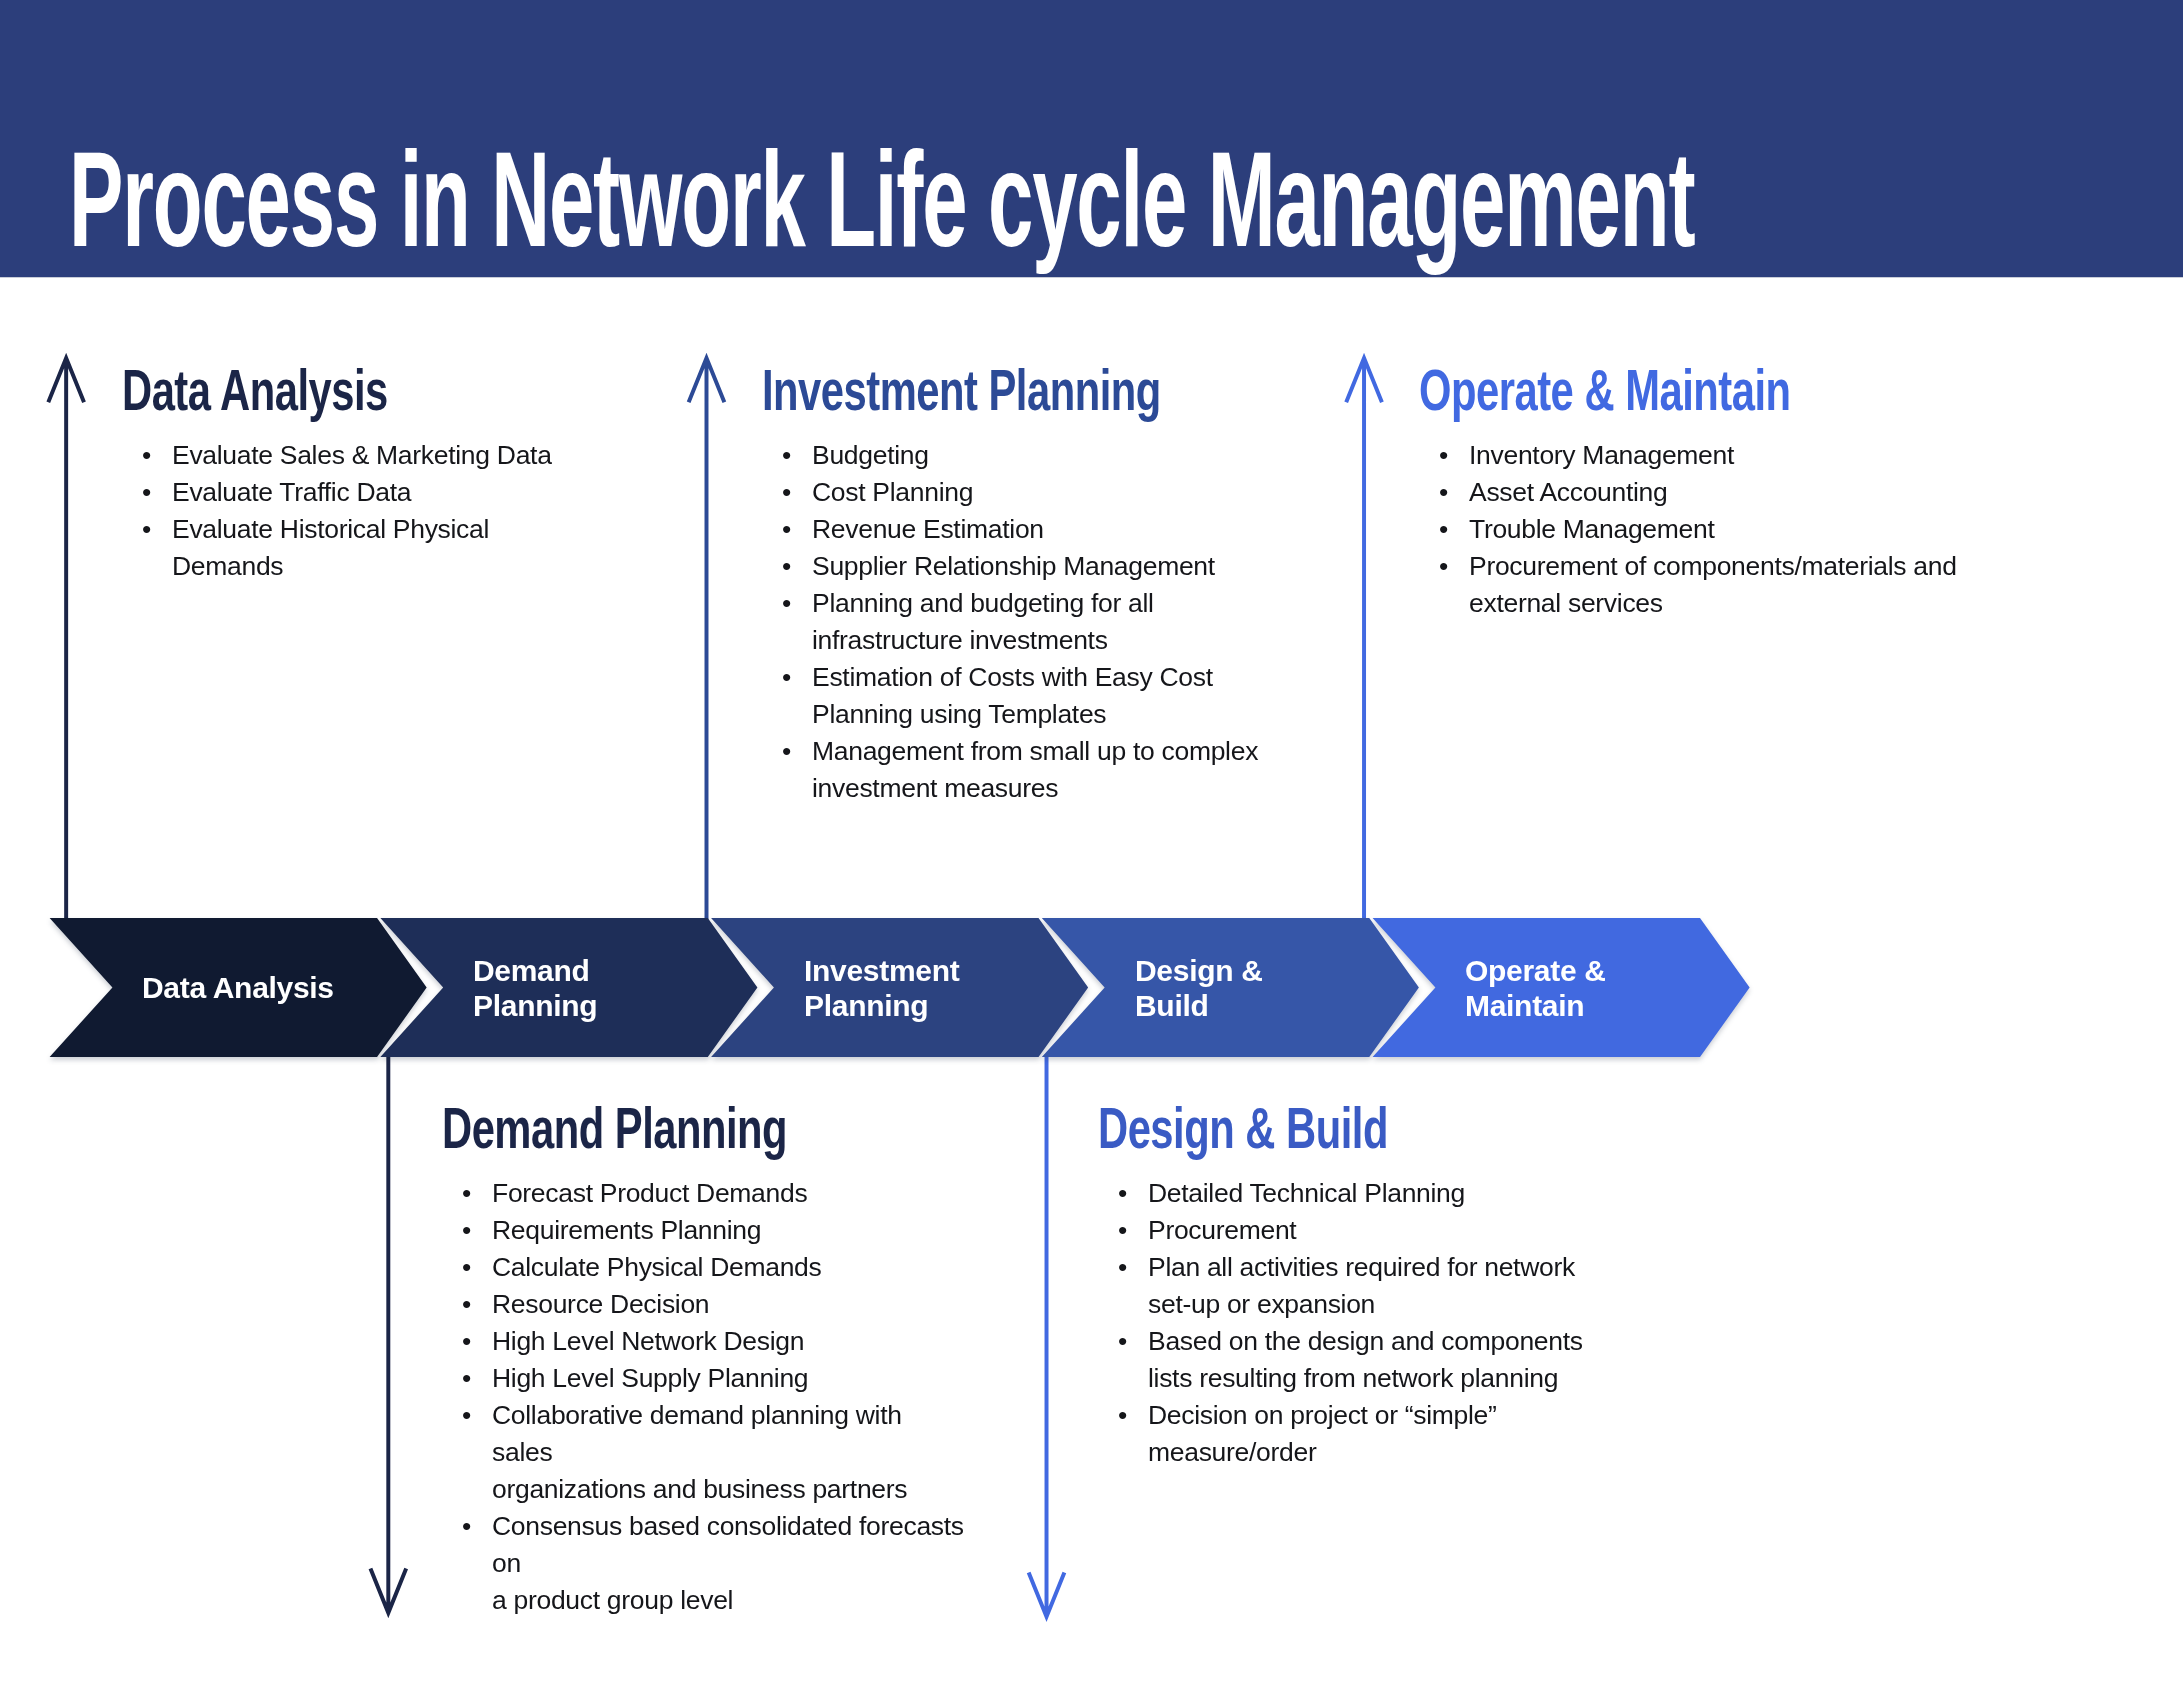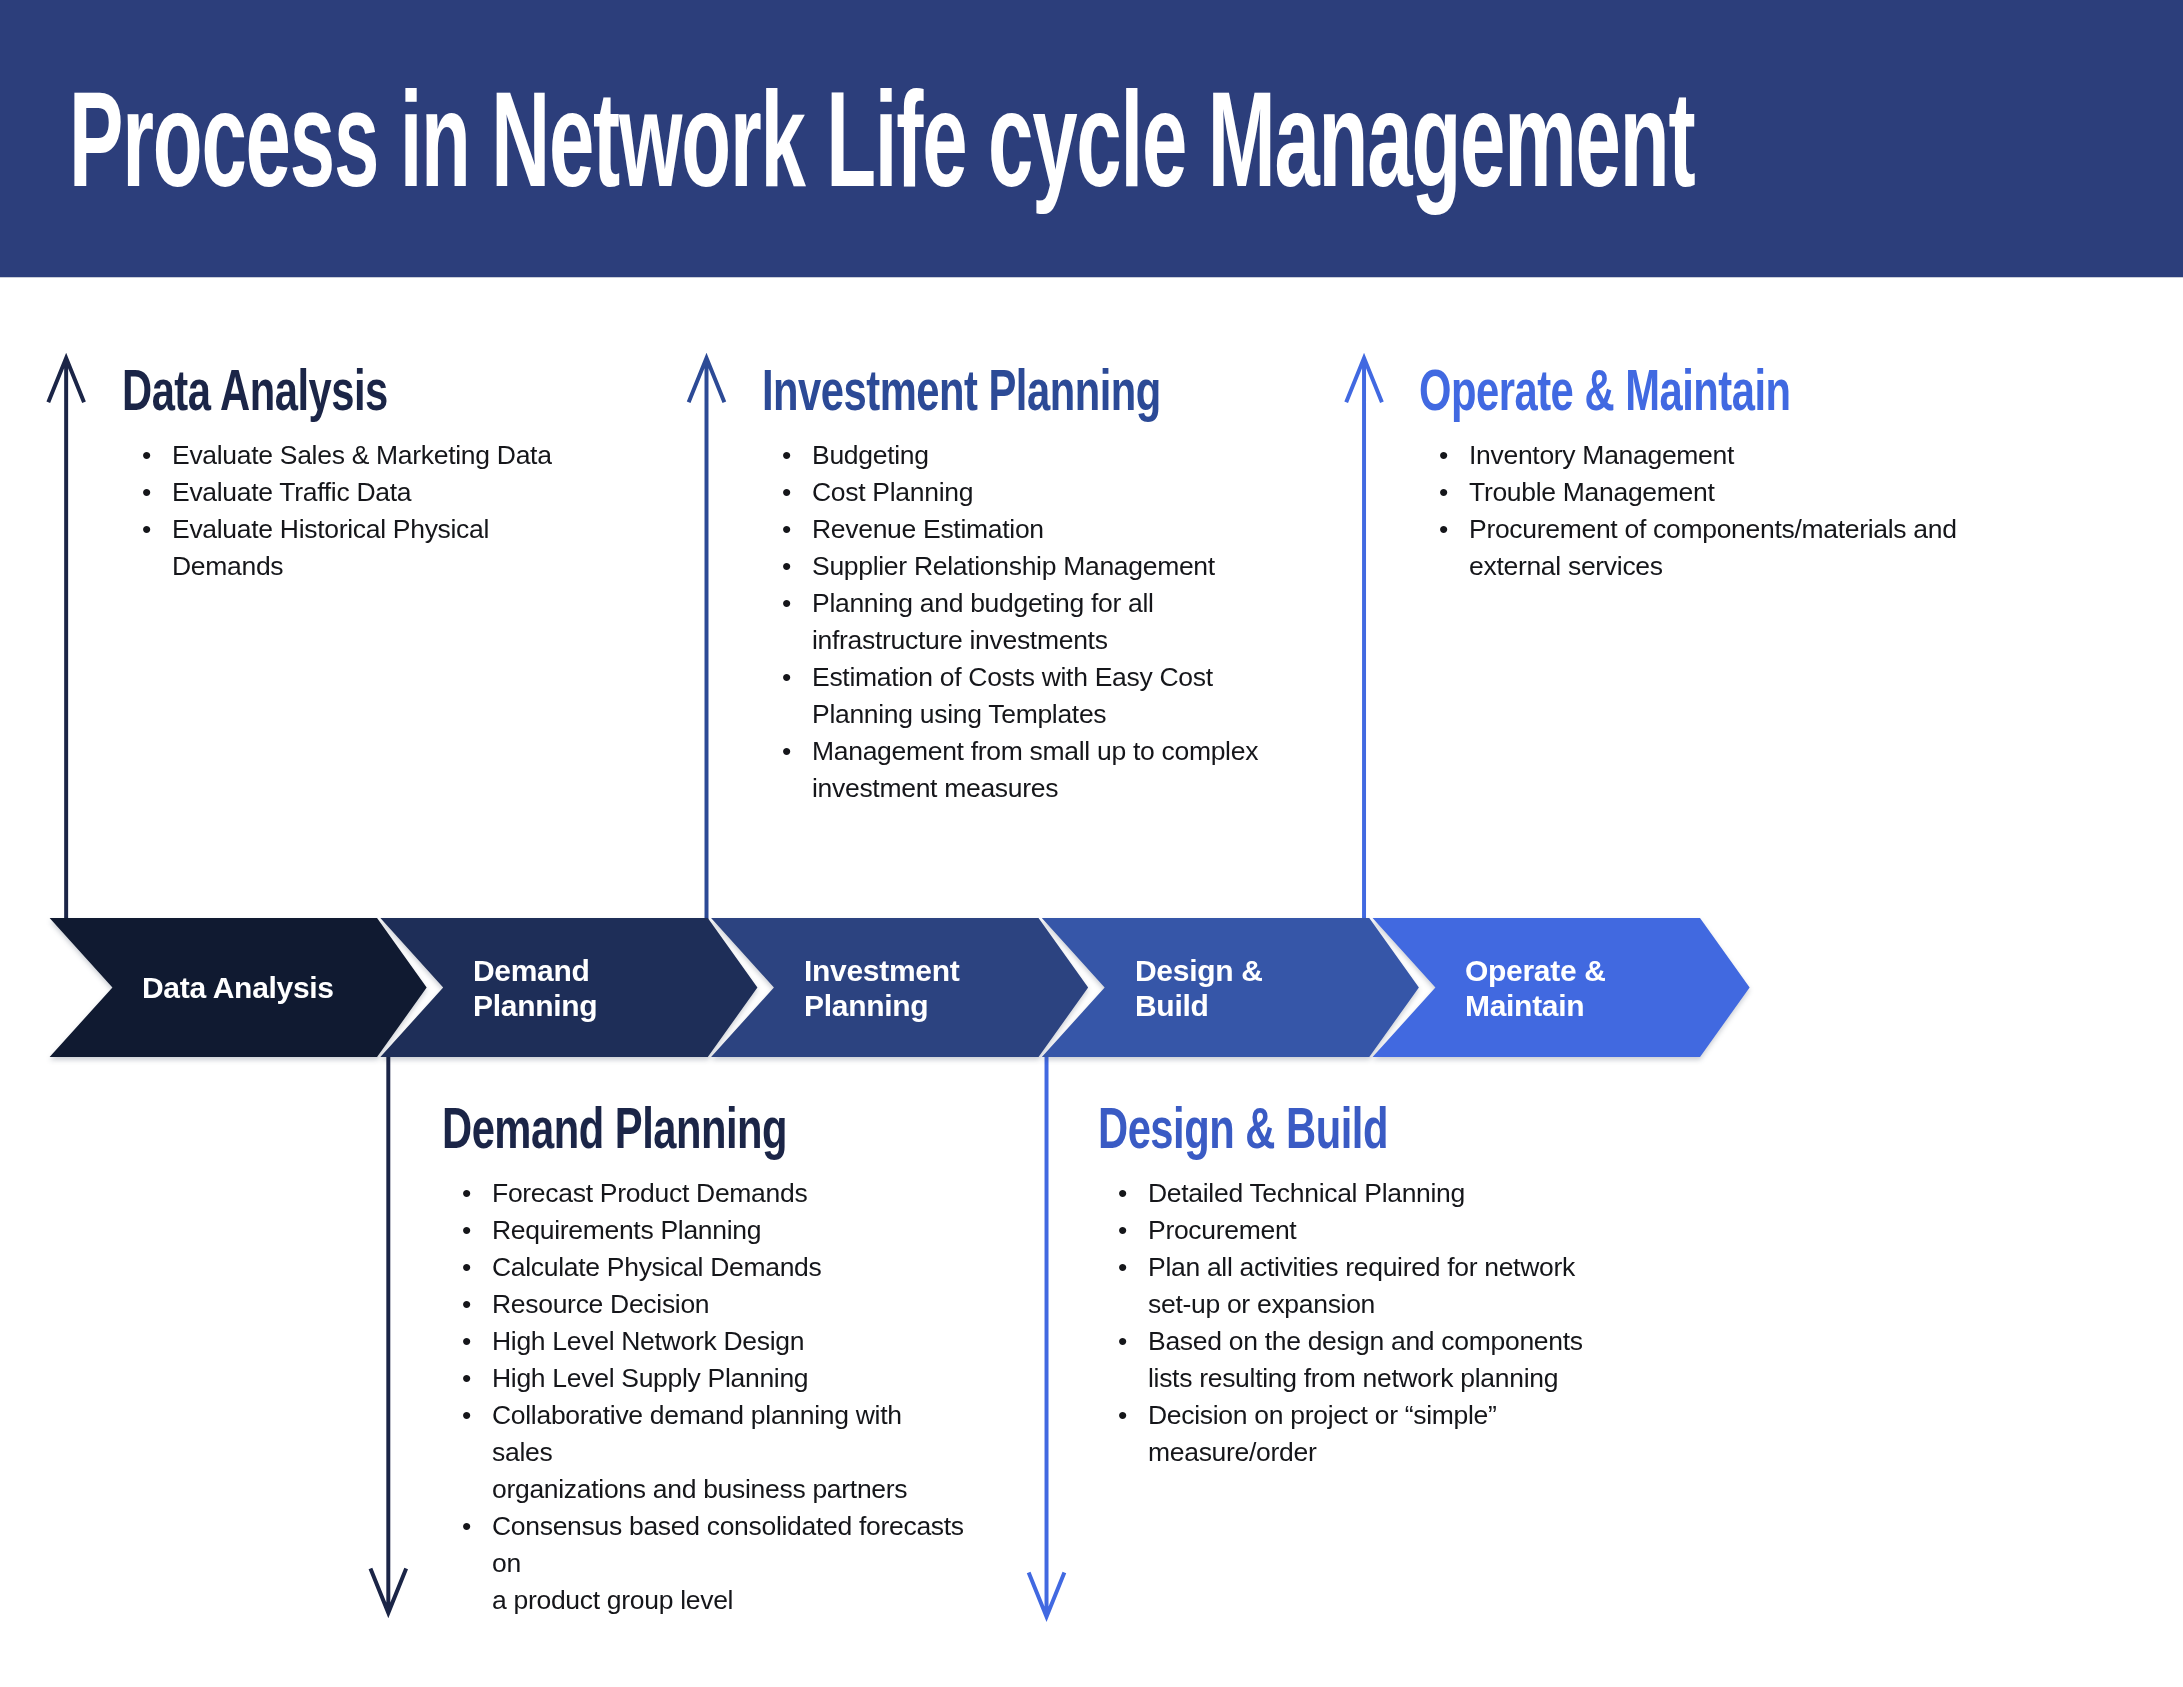--- a/index.html
+++ b/index.html
@@ -75,21 +75,21 @@
 
   #sec-data-analysis      { left: 122px;  top: 359px;  width: 463px; }
   #sec-investment         { left: 762px; top: 359px;  width: 529px; }
   #sec-operate            { left: 1419px; top: 359px;  width: 595px; }
   #sec-demand             { left: 442px;  top: 1097px; width: 543px; }
   #sec-design             { left: 1098px; top: 1097px; width: 516px; }
 </style>
 </head>
 <body>
 
-<div class="header" style="background: rgb(44, 62, 123);">
+<div class="header" style="background: rgb(44, 62, 123); align-items: flex-end;">
   <h1 style="color: rgb(255, 255, 255);">Process in Network Life cycle Management</h1>
 </div>
 
 <svg class="arrows-svg" width="2183" height="1687" viewBox="0 0 3300 2550">
 
   <path d="M100 1390 L100 545 M73 608 L100 541 L127 608" fill="none" stroke-width="6" stroke="#1B2547"></path>
   <path d="M1068 1390 L1068 545 M1041 608 L1068 541 L1095 608" fill="none" stroke-width="6" stroke="#2C4A96"></path>
   <path d="M2062 1390 L2062 545 M2035 608 L2062 541 L2089 608" fill="none" stroke-width="6" stroke="#4169E1"></path>
 
   <path d="M587 1594 L587 2434 M560 2371 L587 2438 L614 2371" fill="none" stroke-width="6" stroke="#1B2547"></path>
@@ -147,20 +147,21 @@
 Planning using Templates</li>
       <li>Management from small up to complex
 investment measures</li>
     </ul>
 </div>
 
 <div class="section" id="sec-operate">
   <h2 style="color: rgb(65, 105, 225);">Operate &amp; Maintain</h2>
   <ul>
       <li>Inventory Management</li>
+      <li>Asset Accounting</li>
       <li>Trouble Management</li>
       <li>Procurement of components/materials and
 external services</li>
     </ul>
 </div>
 
 <div class="section" id="sec-demand">
   <h2 style="color: rgb(27, 37, 71);">Demand Planning</h2>
   <ul>
       <li>Forecast Product Demands</li>

